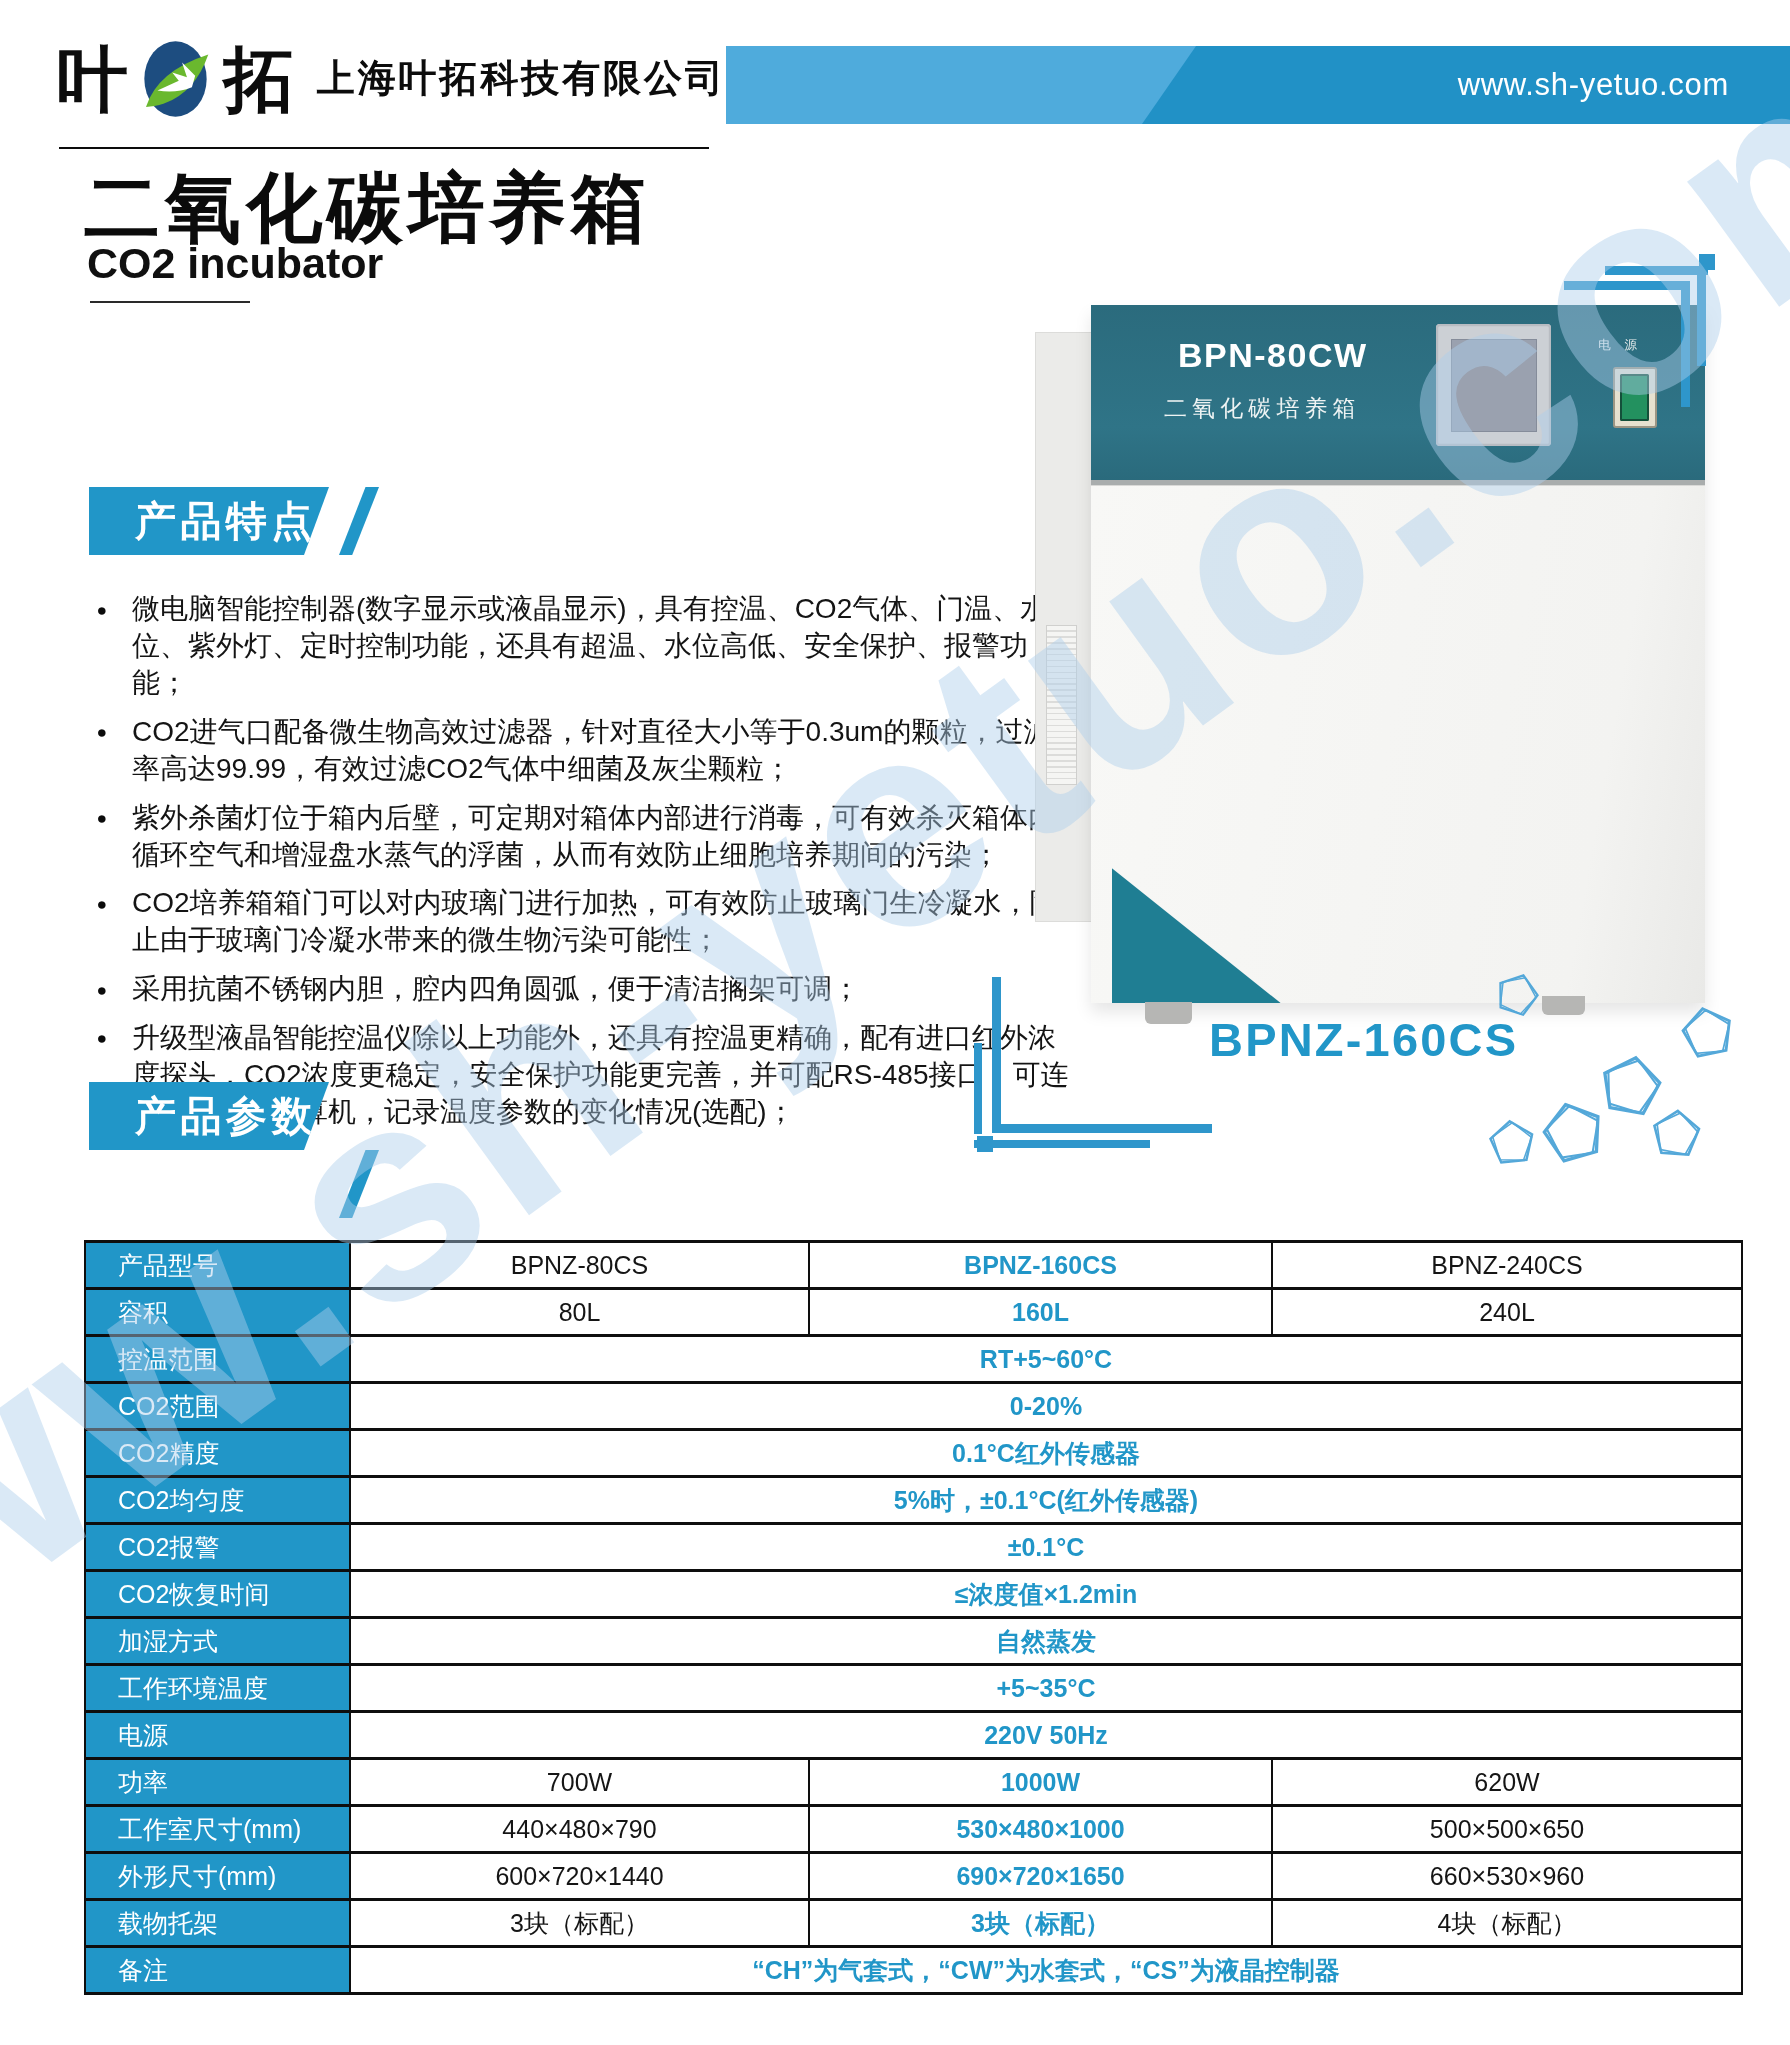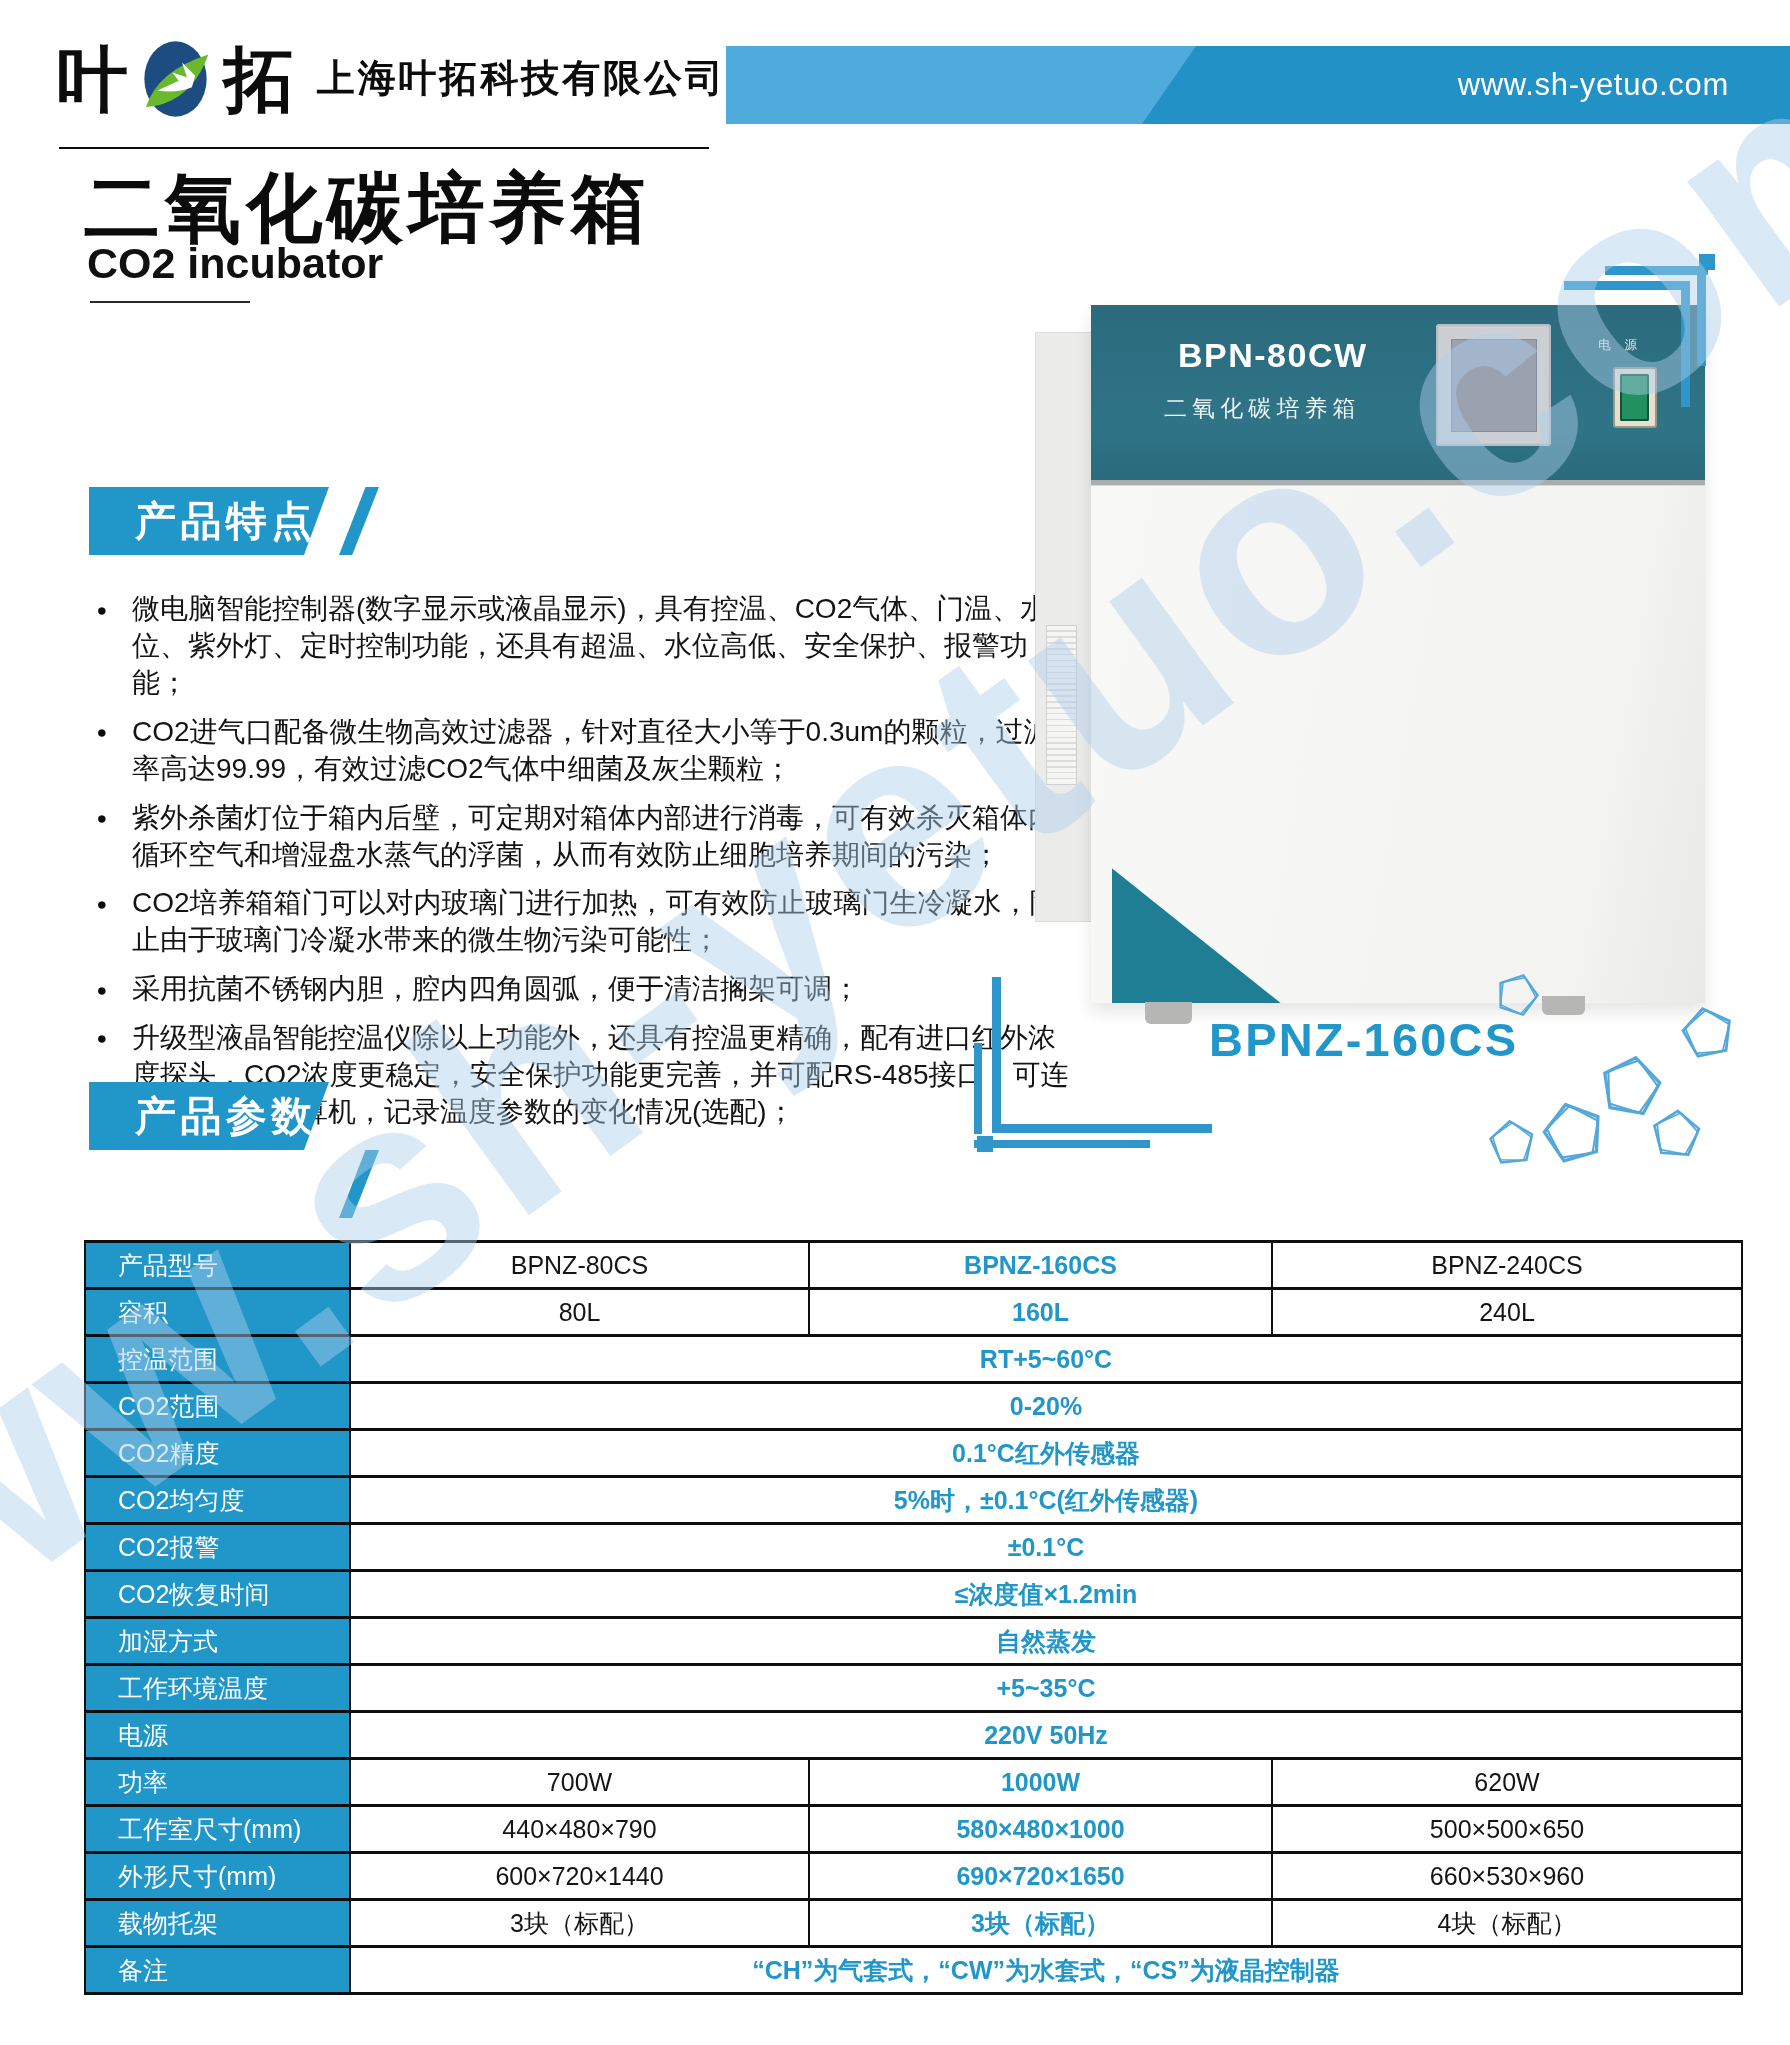--- a/index.html
+++ b/index.html
@@ -240,21 +240,21 @@
         </tr>
         <tr>
           <td class="lbl">功率</td>
           <td>700W</td>
           <td class="hl">1000W</td>
           <td>620W</td>
         </tr>
         <tr>
           <td class="lbl">工作室尺寸(mm)</td>
           <td>440×480×790</td>
-          <td class="hl">580×480×1000</td>
+          <td class="hl">530×480×1000</td>
           <td>500×500×650</td>
         </tr>
         <tr>
           <td class="lbl">外形尺寸(mm)</td>
           <td>600×720×1440</td>
           <td class="hl">690×720×1650</td>
           <td>660×530×960</td>
         </tr>
         <tr>
           <td class="lbl">载物托架</td>

